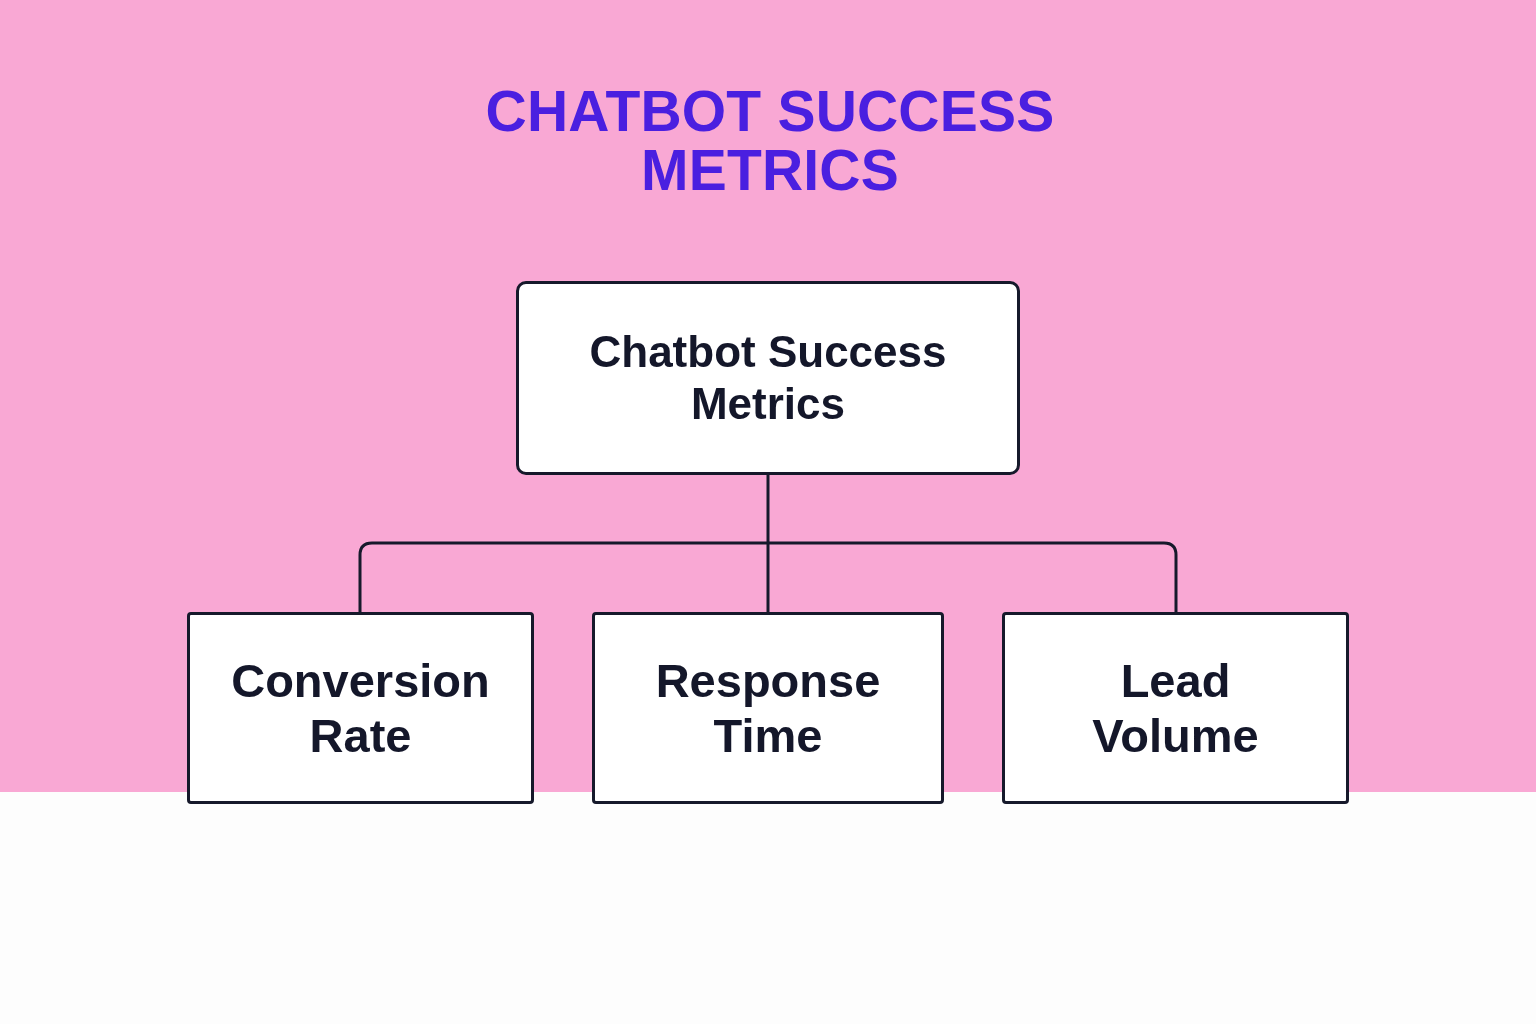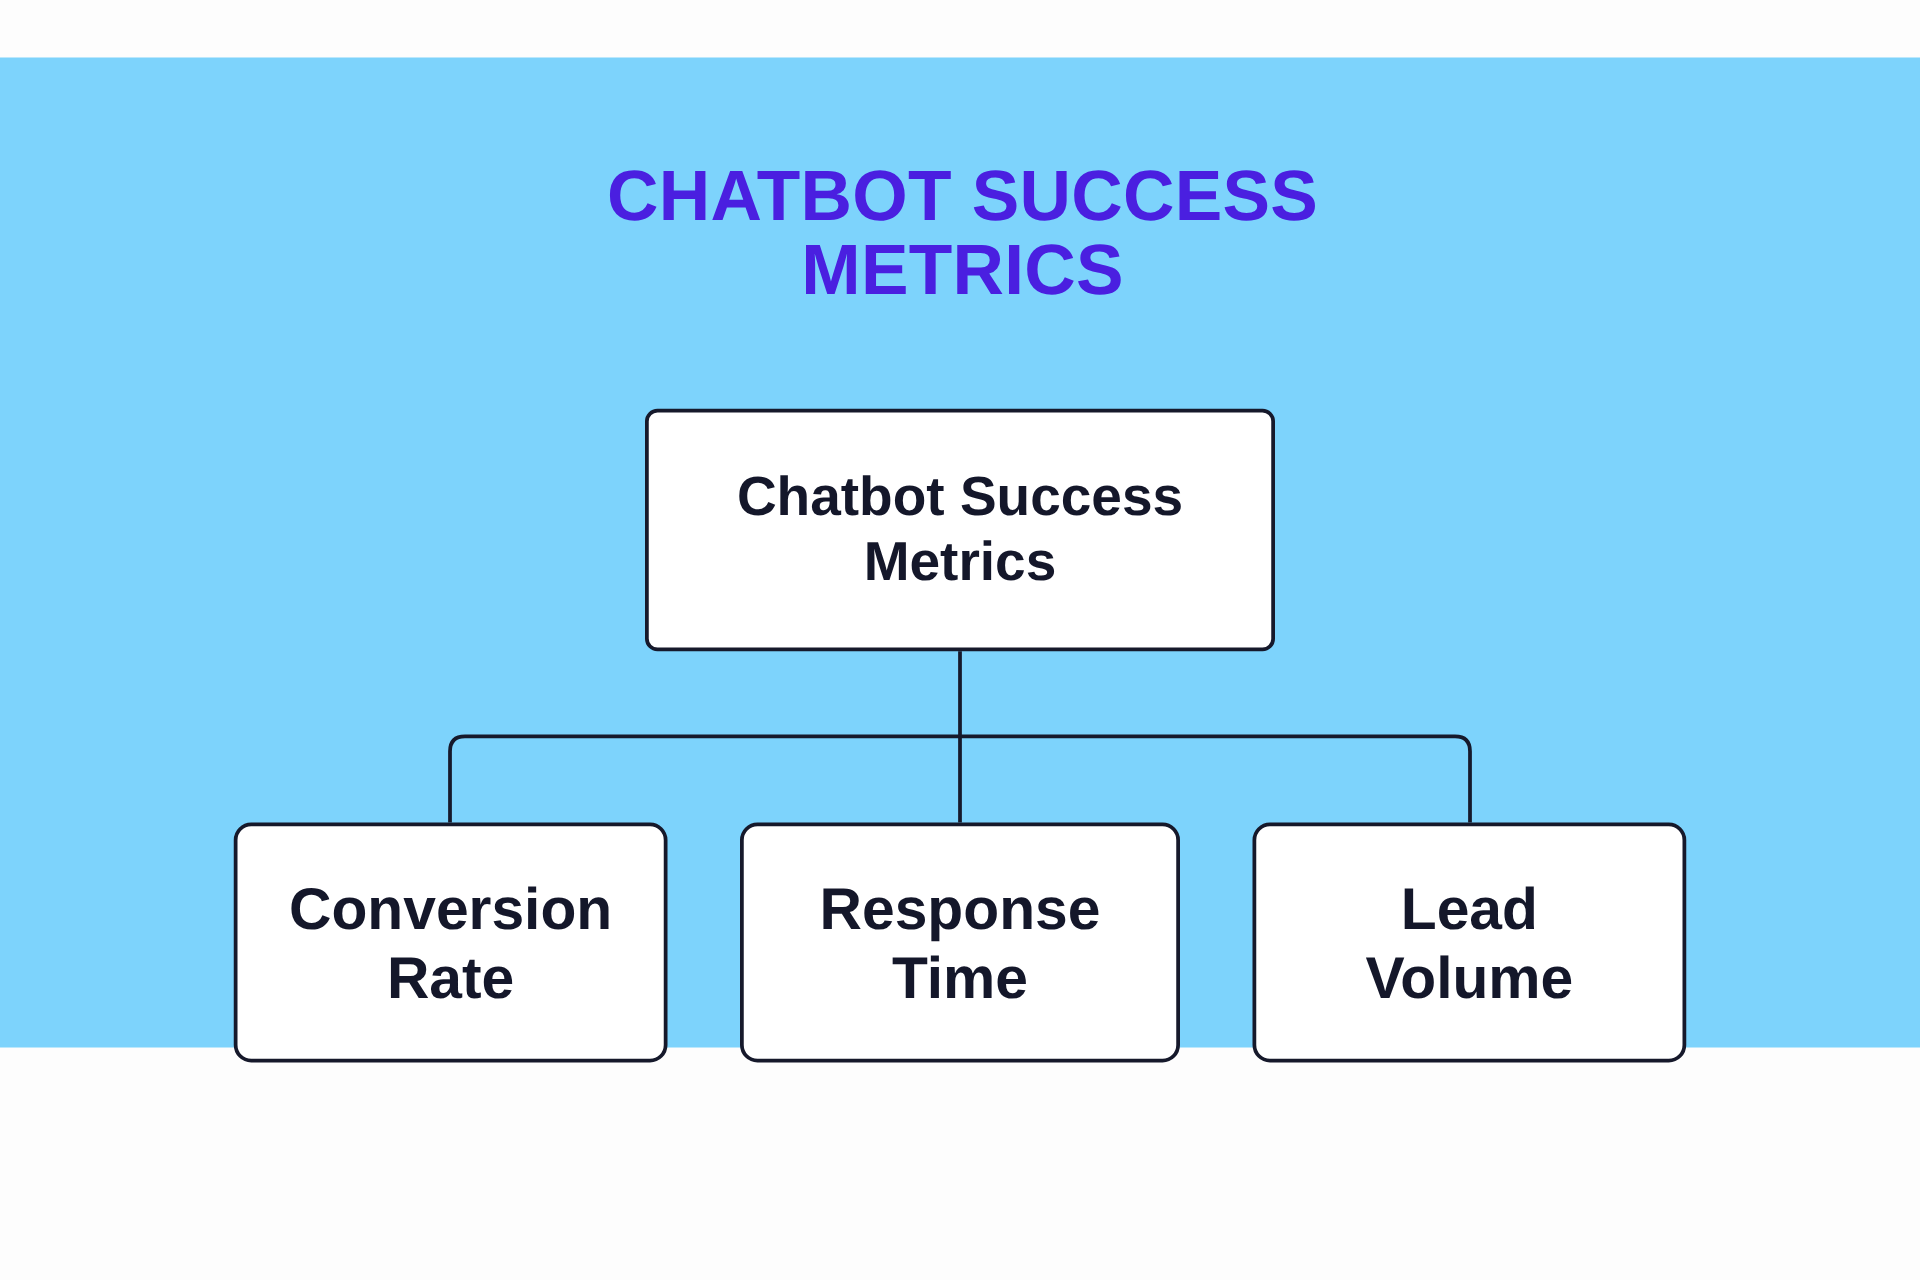--- a/index.html
+++ b/index.html
@@ -11,22 +11,21 @@
     height: 1024px;
     background: #fdfdfd;
     font-family: "Liberation Sans", sans-serif;
     overflow: hidden;
   }
 
   #canvas {
     position: relative;
     width: 1536px;
     height: 792px;
-    background: #7dd3fc;
-    margin-top: 46px;
+    background: #f9a8d4;
   }
 
   
   #chart-title {
     position: absolute;
     left: 390px;
     top: 82px;
     width: 760px;
     text-align: center;
     font-size: 57px;
@@ -78,21 +77,21 @@
     width: 504px;
     height: 194px;
     font-size: 44px;
     border-radius: 10px;
   }
 
   .node.leaf {
     top: 612px;
     height: 192px;
     font-size: 47px;
-    border-radius: 14px;
+    border-radius: 4px;
   }
 
   .node.leaf-0 { left: 187px; width: 347px; }
   .node.leaf-1 { left: 592px; width: 352px; }
   .node.leaf-2 { left: 1002px; width: 347px; text-align: center; }
 </style>
 </head>
 <body>
 
 <div id="canvas">

